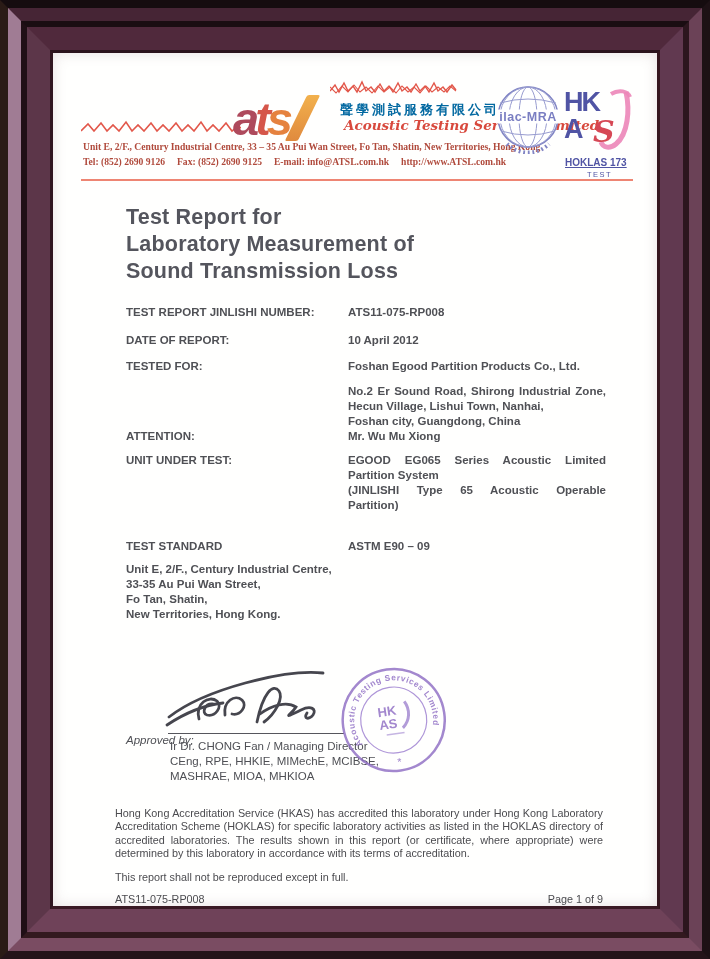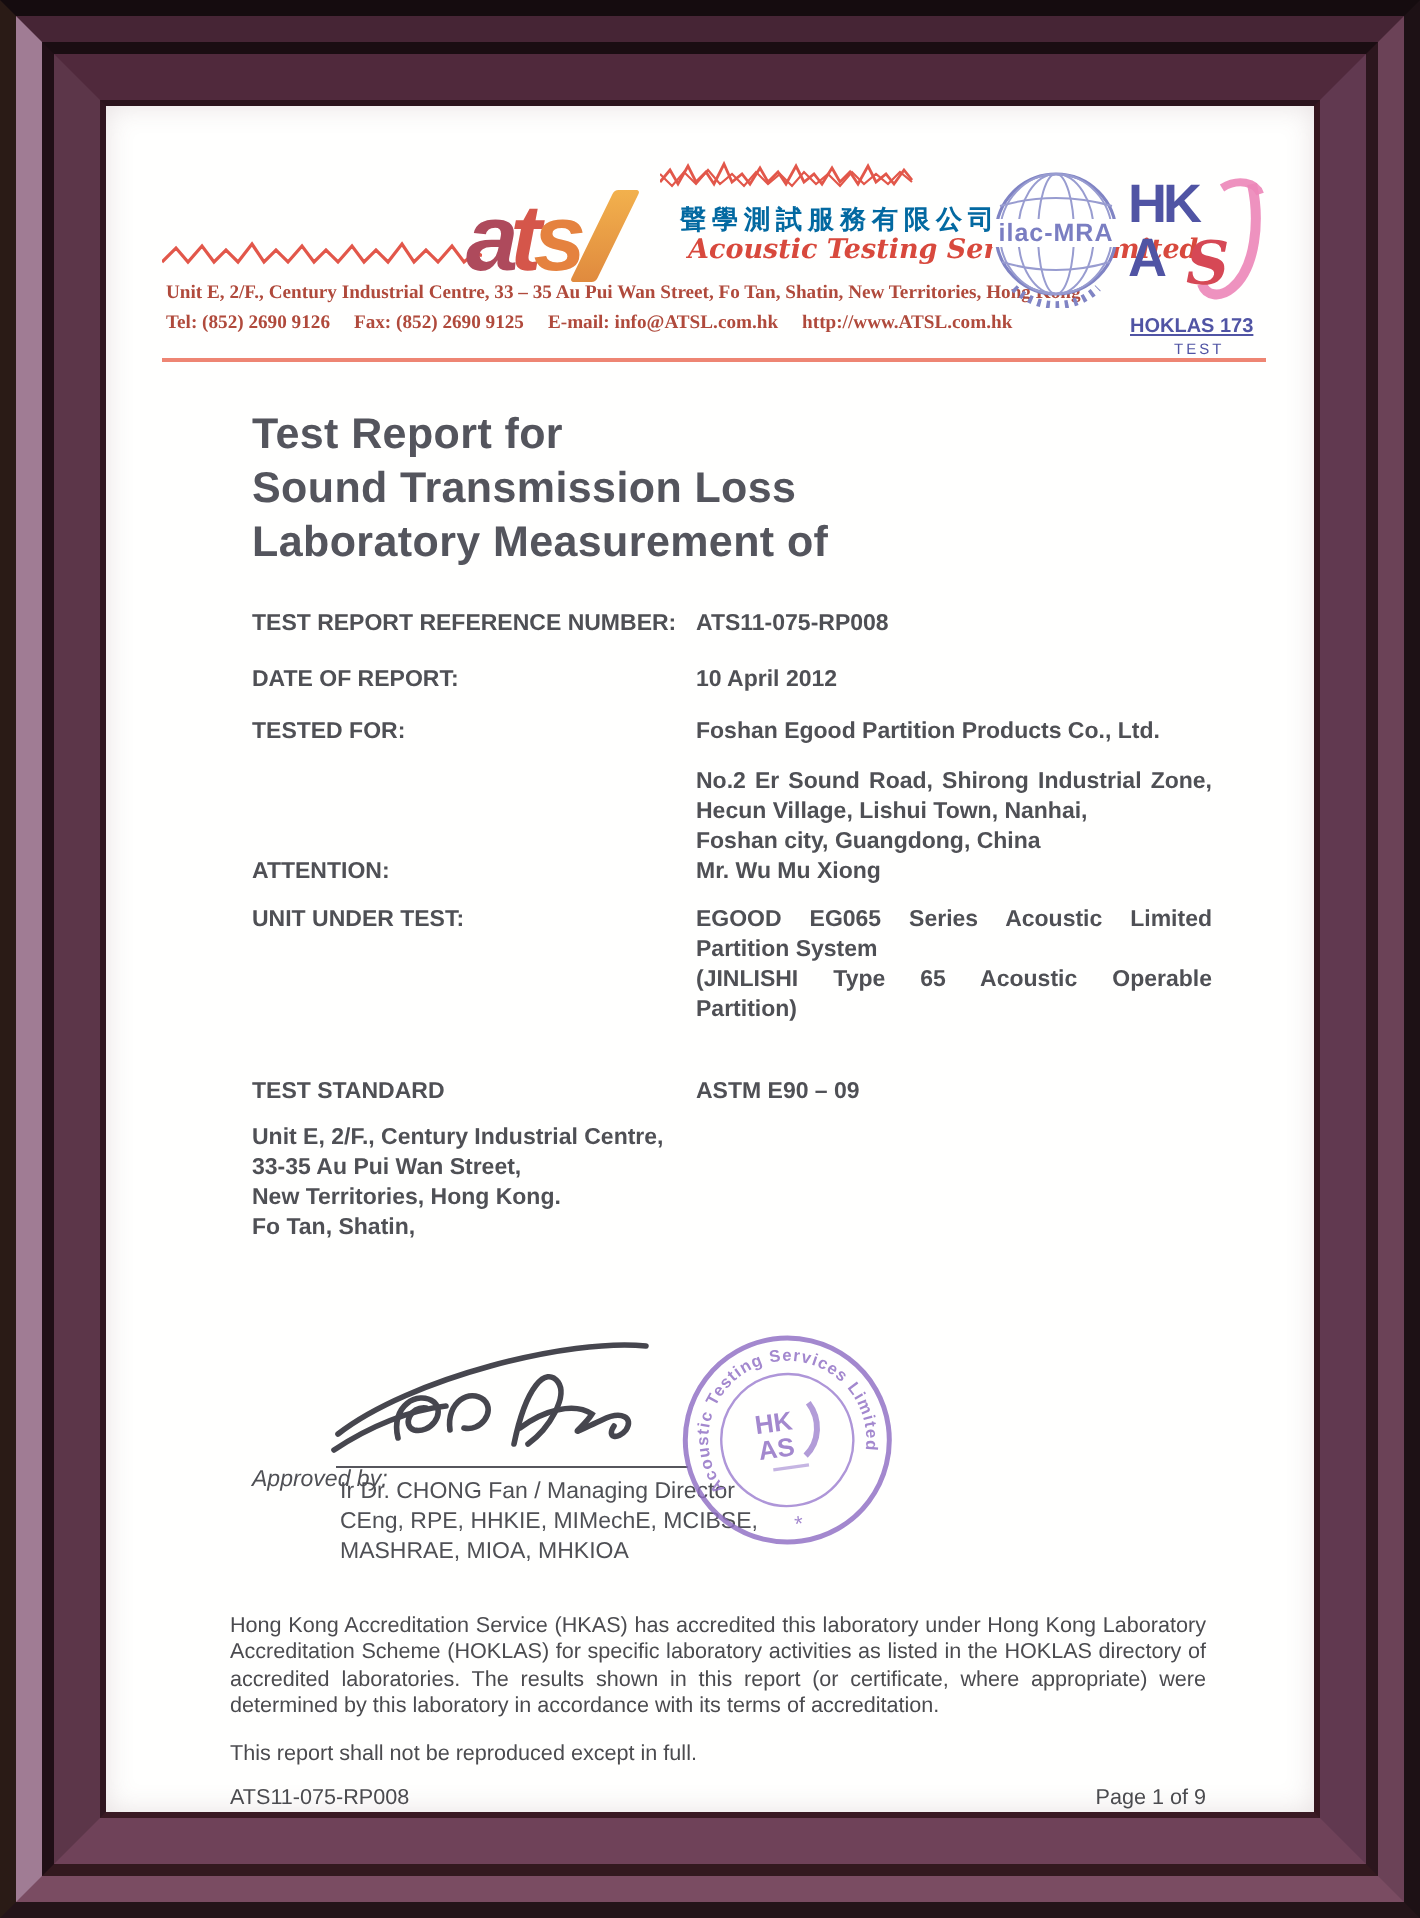--- a/index.html
+++ b/index.html
@@ -106,26 +106,26 @@
     <path d="M48,8 C56,3 65,5 67,11" fill="none" stroke="#ec86b8" stroke-width="4" opacity="0.9"></path>
     <text x="1" y="25" font-family="Liberation Sans, sans-serif" font-weight="bold" font-size="27" fill="#5054a4" letter-spacing="-2">HK</text>
     <text x="1" y="52" font-family="Liberation Sans, sans-serif" font-weight="bold" font-size="27" fill="#5054a4">A</text>
     <text x="30" y="56" font-family="DejaVu Serif, serif" font-style="italic" font-weight="bold" font-size="30" fill="#d64855">S</text>
     <text x="2" y="80" font-family="Liberation Sans, sans-serif" font-weight="bold" font-size="10" fill="#5054a4" text-decoration="underline">HOKLAS 173</text>
     <text x="24" y="91" font-family="Liberation Sans, sans-serif" font-size="7.5" fill="#5054a4" letter-spacing="1.5">TEST</text>
   </svg>
 
   <div class="doc-title">
     <div>Test Report for</div>
+    <div>Laboratory Measurement of</div>
     <div>Sound Transmission Loss</div>
-    <div>Laboratory Measurement of</div>
   </div>
 
   <div class="row" style="top:252px">
-    <span class="lbl">TEST REPORT REFERENCE NUMBER:</span>
+    <span class="lbl">TEST REPORT JINLISHI NUMBER:</span>
     <div class="val">
                   <div>ATS11-075-RP008</div>
                 </div>
   </div>
 
   <div class="row" style="top:280px">
     <span class="lbl">DATE OF REPORT:</span>
     <div class="val">
                   <div>10 April 2012</div>
                 </div>
@@ -168,22 +168,22 @@
     <span class="lbl">TEST STANDARD</span>
     <div class="val">
                   <div>ASTM E90 – 09</div>
                 </div>
   </div>
 
   <div class="row" style="top:509px">
     <div class="val">
       <div>Unit E, 2/F., Century Industrial Centre,</div>
       <div>33-35 Au Pui Wan Street,</div>
+      <div>Fo Tan, Shatin,</div>
       <div>New Territories, Hong Kong.</div>
-      <div>Fo Tan, Shatin,</div>
     </div>
   </div>
 
   <span class="approve-label">Approved by:</span>
 
   <svg class="signature-svg" width="190" height="68" viewBox="0 0 190 68">
     <g fill="none" stroke="#46464e" stroke-width="2.8" stroke-linecap="round">
       <path d="M4,52 C40,24 120,4 158,8"></path>
       <path d="M2,60 C20,48 40,40 58,38"></path>
       <path d="M34,54 C30,38 44,30 52,36 C58,42 50,52 42,50 C36,48 40,38 48,39"></path>

